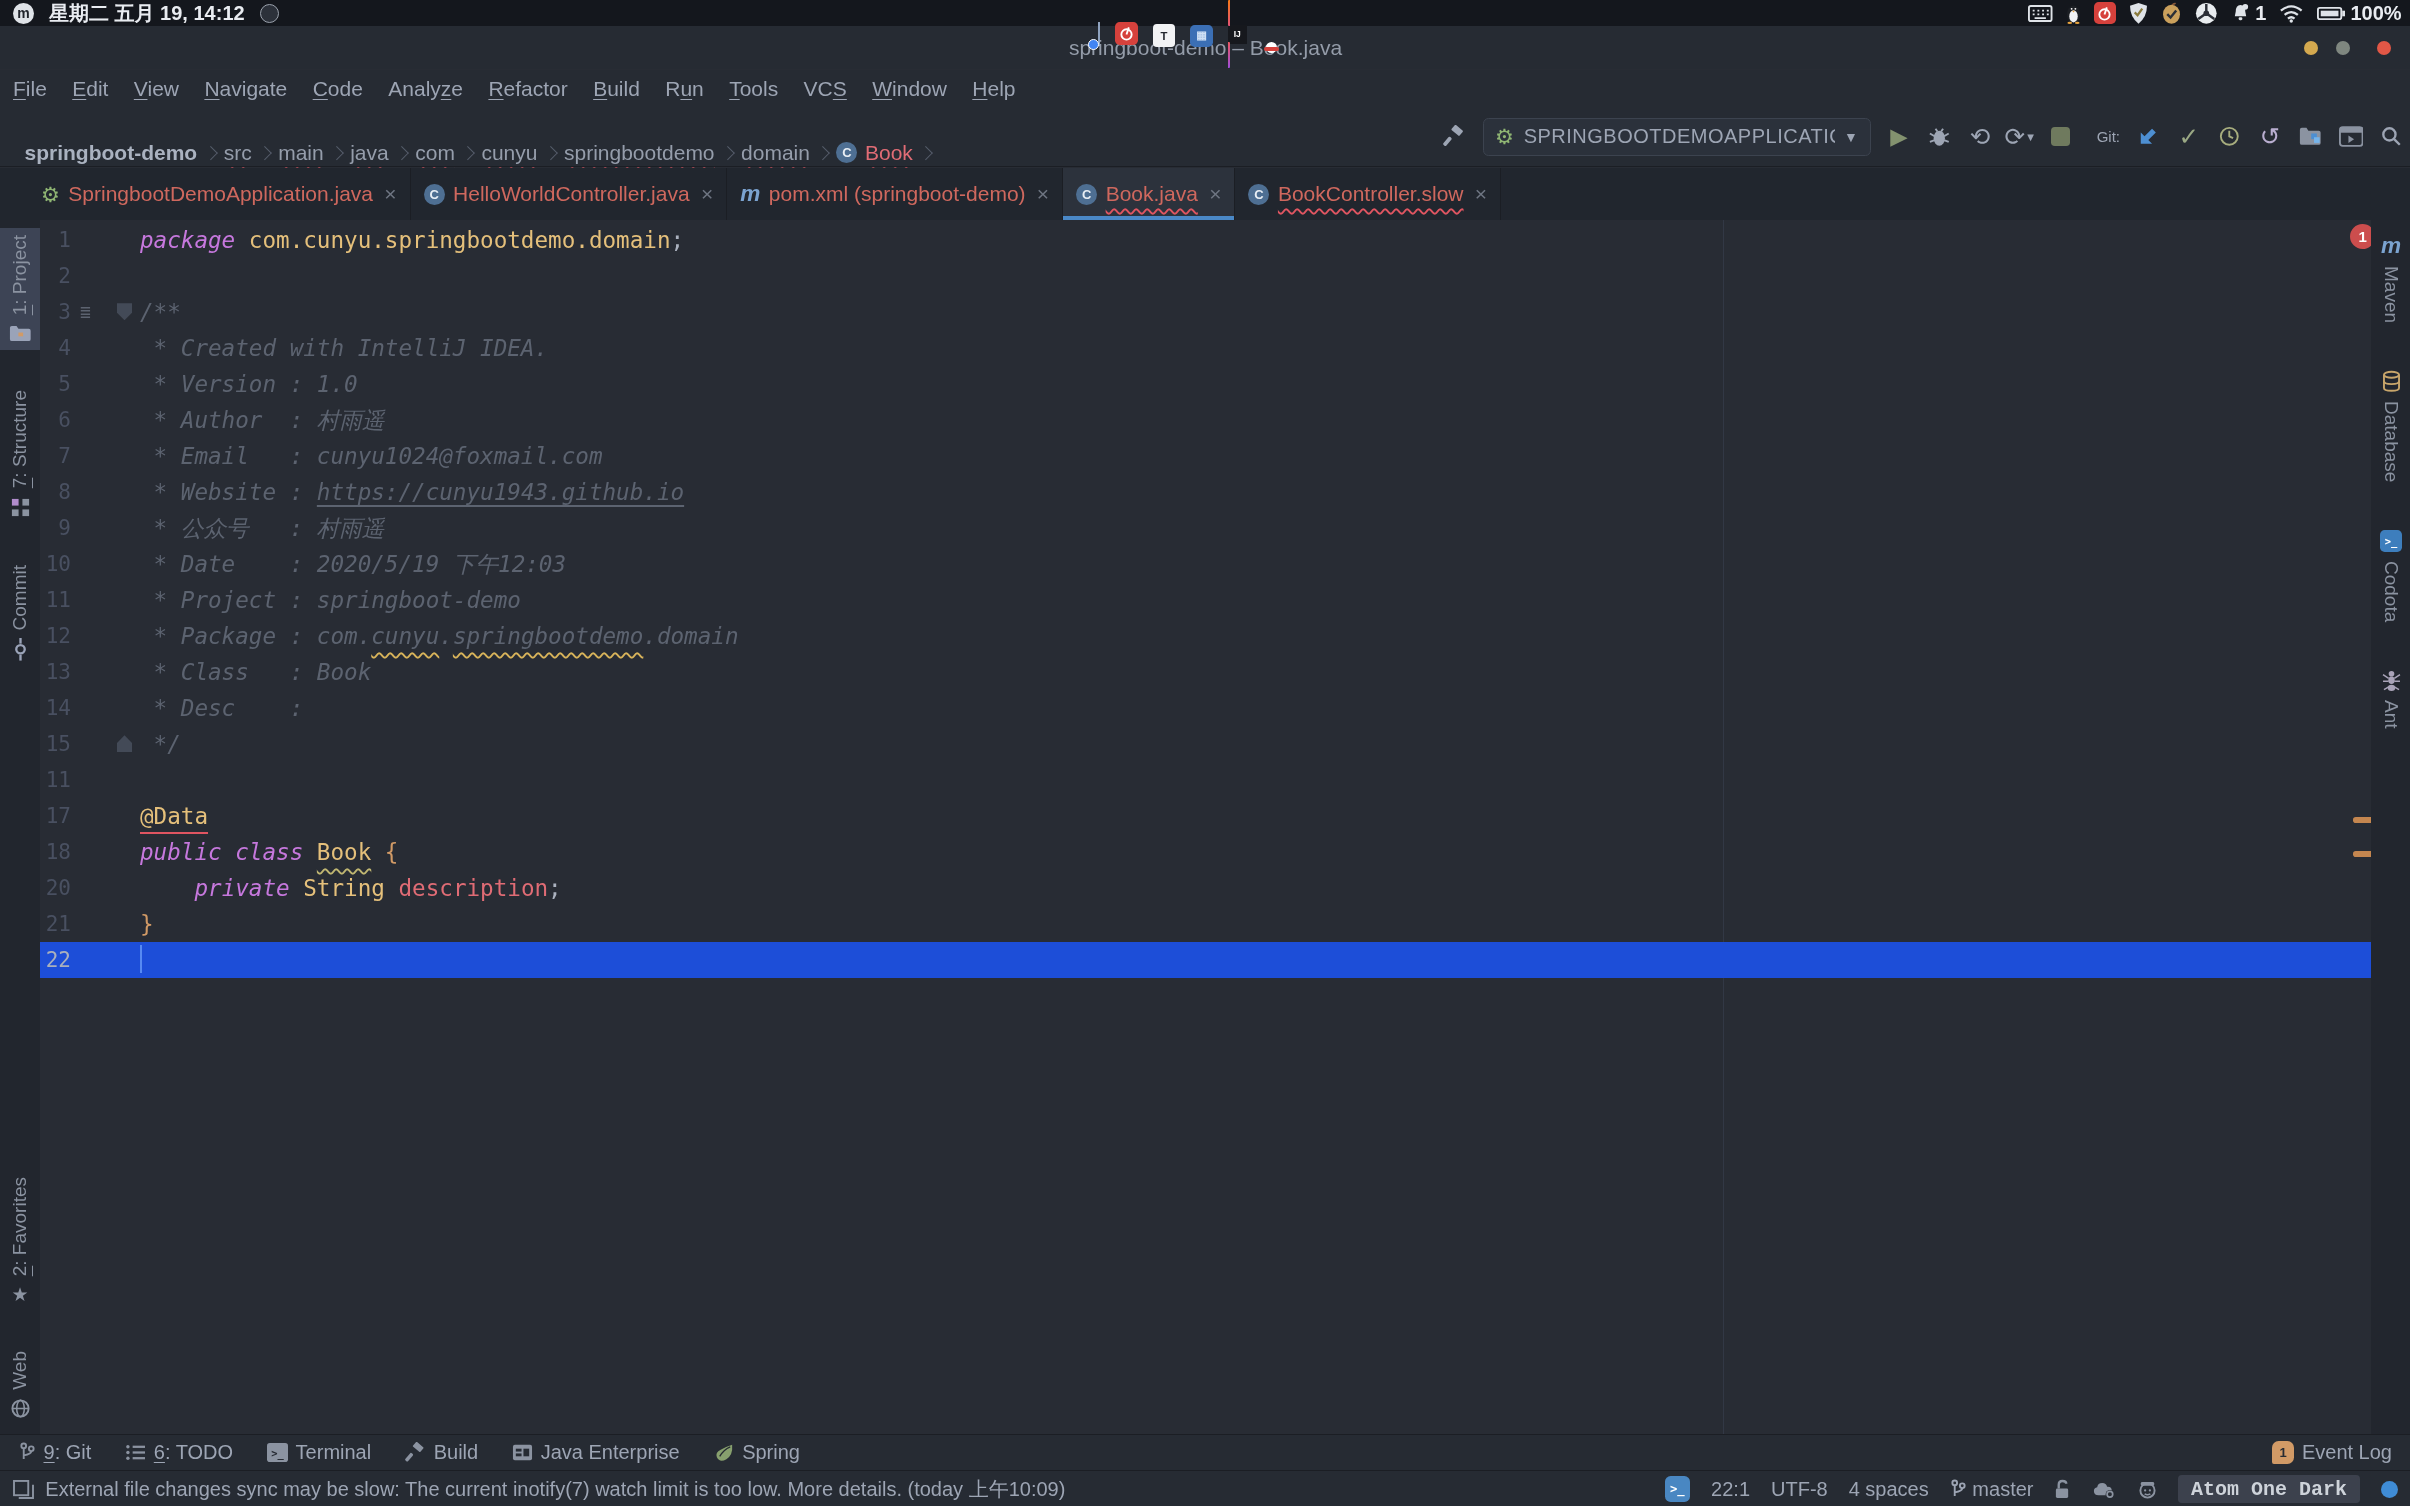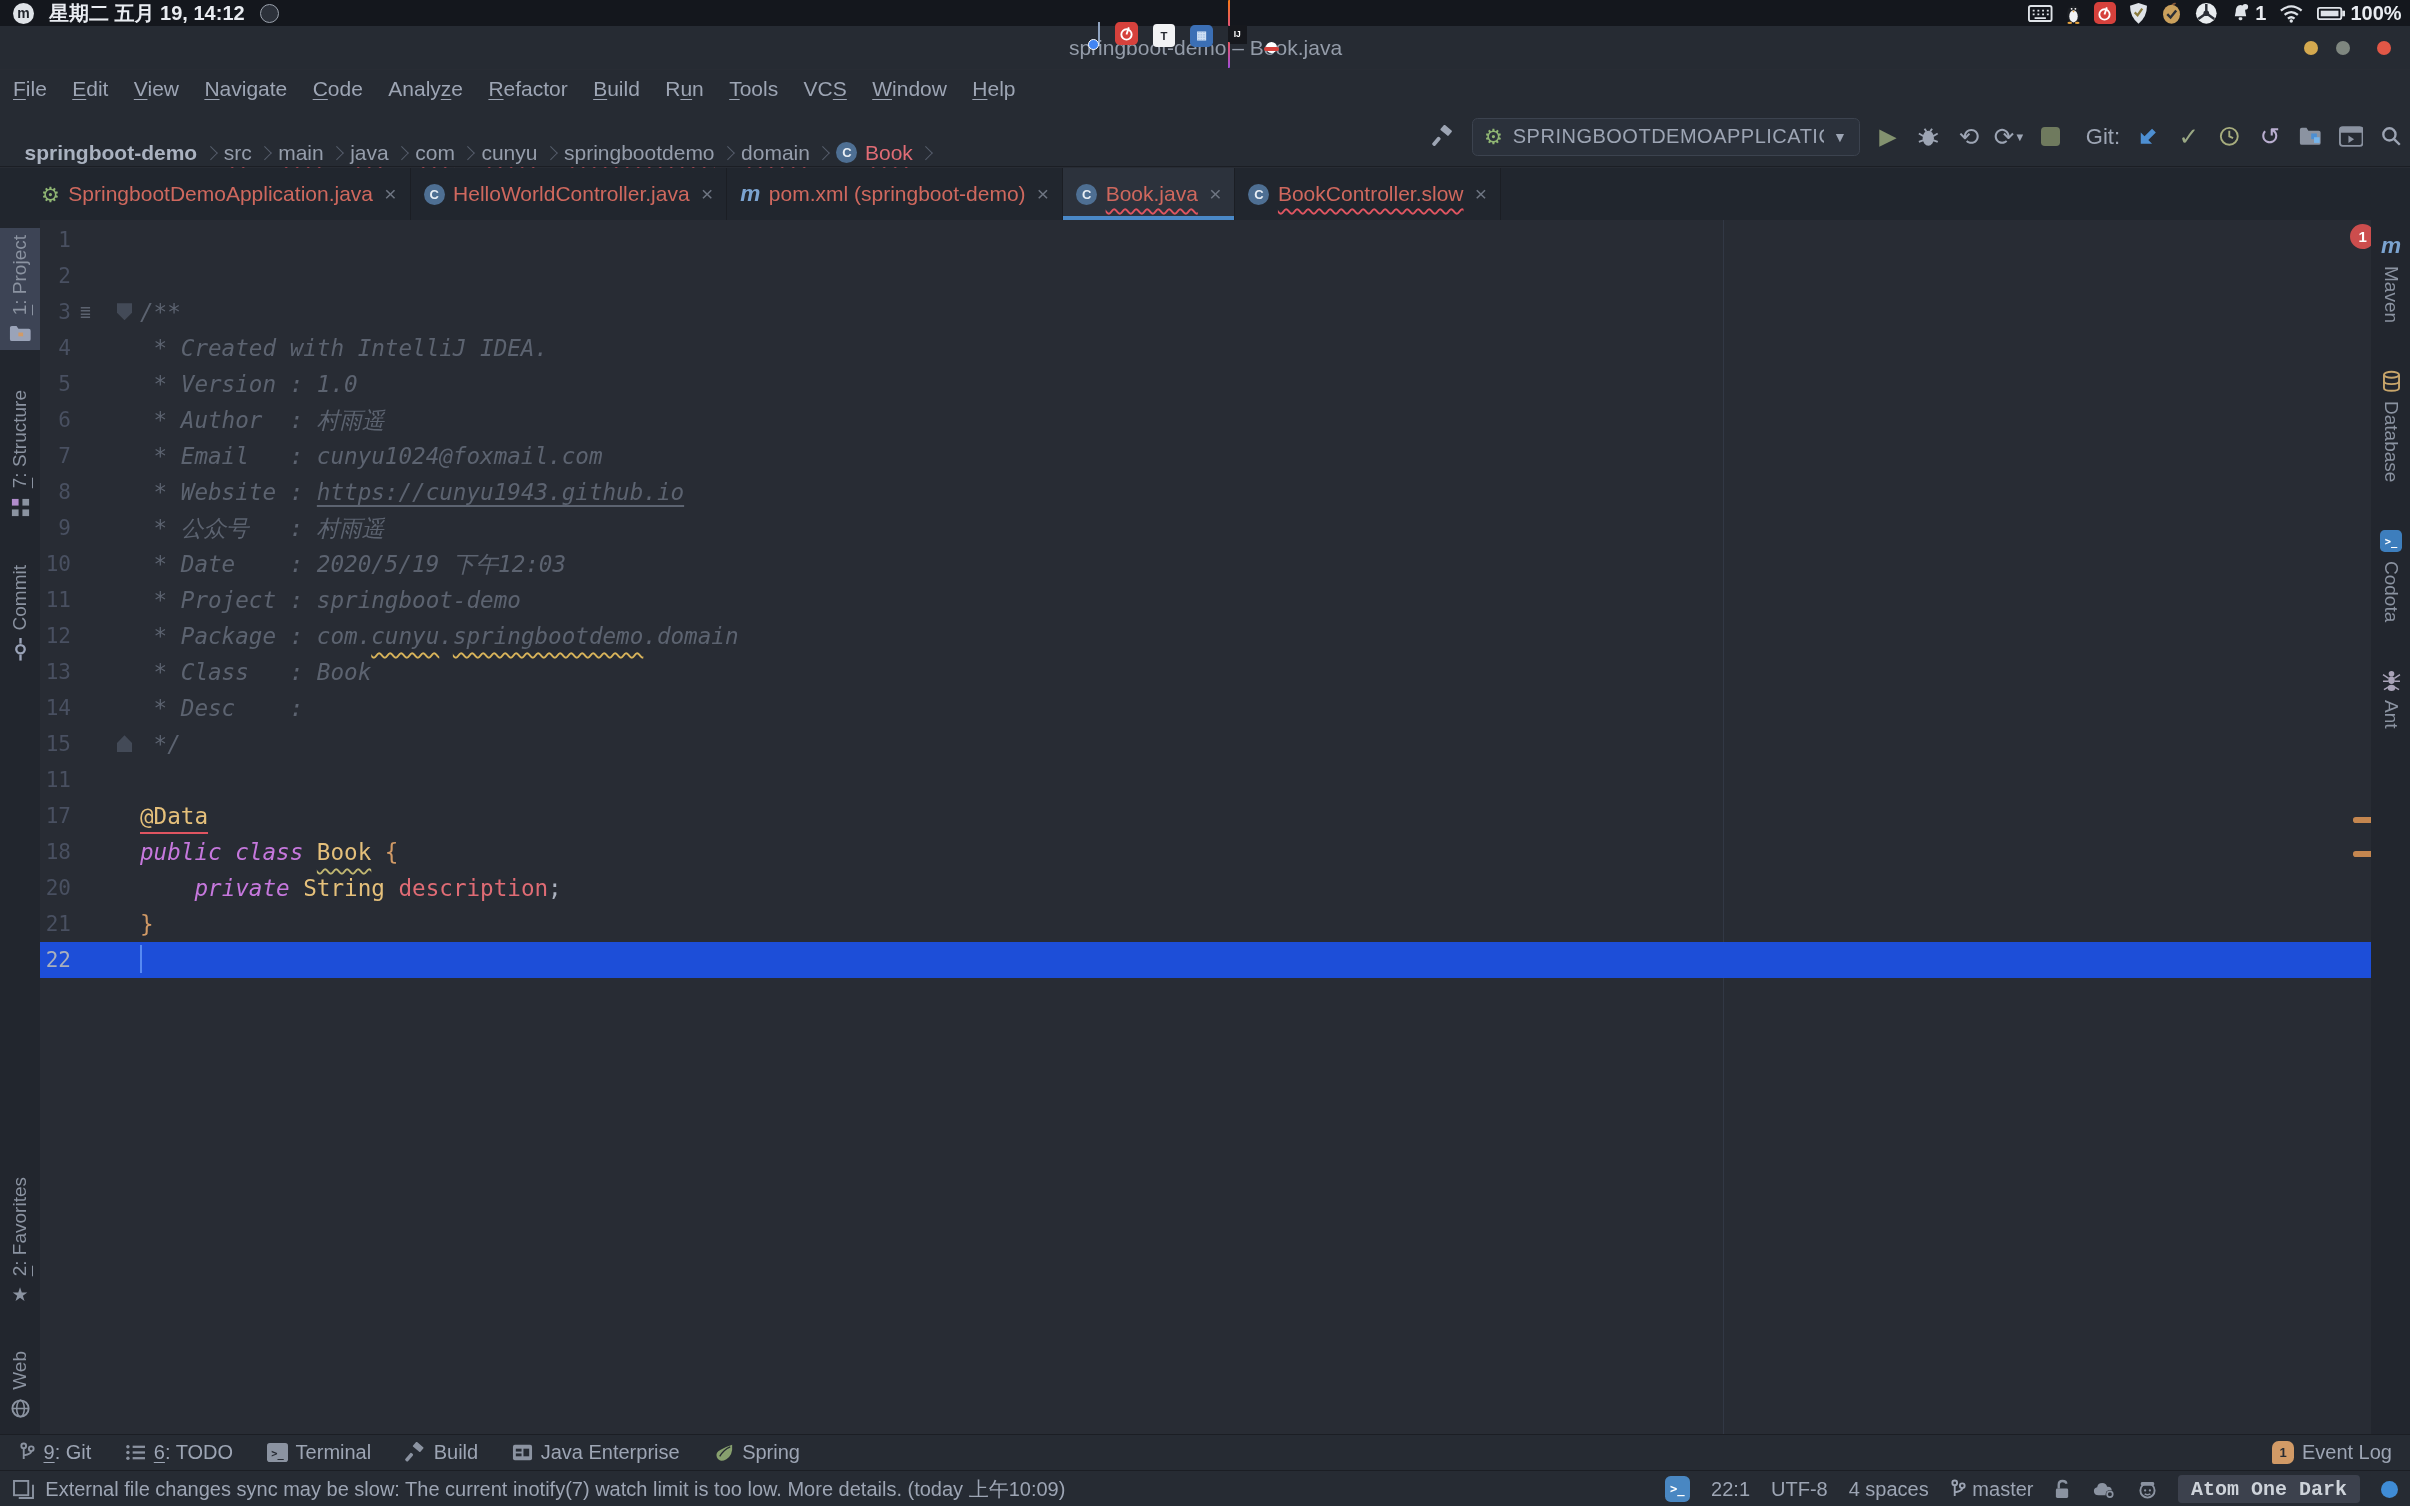--- a/index.html
+++ b/index.html
@@ -42,21 +42,21 @@
   #nav-bar{left:0;top:107px;width:2411px;height:60px;background:#262b33;border-bottom:0.9px solid #1b1e24;box-sizing:border-box;}
   #breadcrumbs{position:absolute;left:24.5px;top:16px;height:59px;display:flex;align-items:center;gap:8.5px;font-size:21px;color:#959dab;}
   .bc{white-space:nowrap;}
   .bc-bold{font-weight:700;color:#aab2c0;}
   .wavy-red{text-decoration-line:underline;text-decoration-style:wavy;text-decoration-color:#e05561;text-decoration-thickness:1.9px;text-underline-offset:6.6px;}
   .bc-err{color:#e06c75;}
   .chev{width:8.5px;height:8.5px;border-top:1.9px solid #565d6b;border-right:1.9px solid #565d6b;transform:rotate(45deg);flex:none;}
   #run-controls{position:absolute;right:7.5px;top:0;height:59px;display:flex;align-items:center;gap:16px;}
   #run-config{display:flex;align-items:center;gap:9.4px;width:388px;height:38px;background:#2b313b;border:0.9px solid #3c434f;border-radius:5.6px;padding:0 11.3px;box-sizing:border-box;color:#9da5b4;font-size:20px;letter-spacing:0.5px;}
   #run-config .cfg-name{flex:1;white-space:nowrap;overflow:hidden;}
-  .git-label{color:#9da5b4;font-size:22px;margin-left:7.5px;}
+  .git-label{color:#9da5b4;font-size:15px;margin-left:7.5px;}
   .rc-ic{display:inline-flex;align-items:center;justify-content:center;width:24.5px;height:24.5px;}
 
   
   #tab-bar{left:0;top:168px;width:2411px;height:53px;background:#21262e;border-bottom:0.9px solid #1b1e24;box-sizing:border-box;display:flex;padding-left:28px;}
   .tab{position:relative;display:flex;align-items:center;gap:8.5px;padding:0 13px;height:52px;border-right:0.9px solid #1b1e24;font-size:21px;color:#cf685e;white-space:nowrap;}
   .tab.active{background:#2c323c;}
   .tab.active:after{content:"";position:absolute;left:0;right:0;bottom:0;height:3.8px;background:#4a88c7;}
   .tab-close{color:#6e7582;font-size:21px;margin-left:2.8px;}
 
   
@@ -459,20 +459,21 @@
       </div>
   </div>
 
   <div id="editor" class="abs">
     <div id="margin-guide"></div>
     <div id="code-area">
         <div class="line">
           <div class="gutter">
             <span class="num">1</span>
           </div>
+          <span class="code"><span class="tk kw">package</span><span class="tk pkg"> com.cunyu.springbootdemo.domain</span><span class="tk pl">;</span></span>
         </div>
         <div class="line">
           <div class="gutter">
             <span class="num">2</span>
           </div>
           <span class="code"></span>
         </div>
         <div class="line">
           <div class="gutter">
             <span class="num">3</span>

